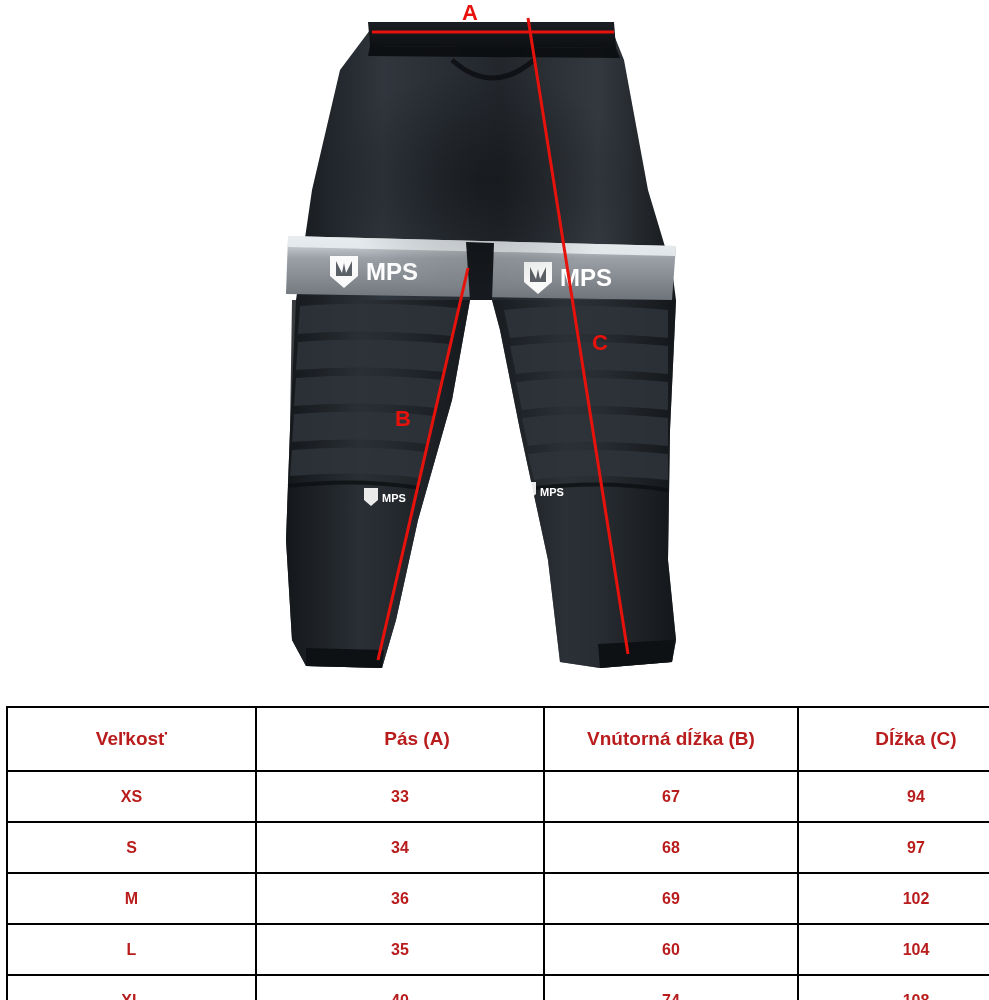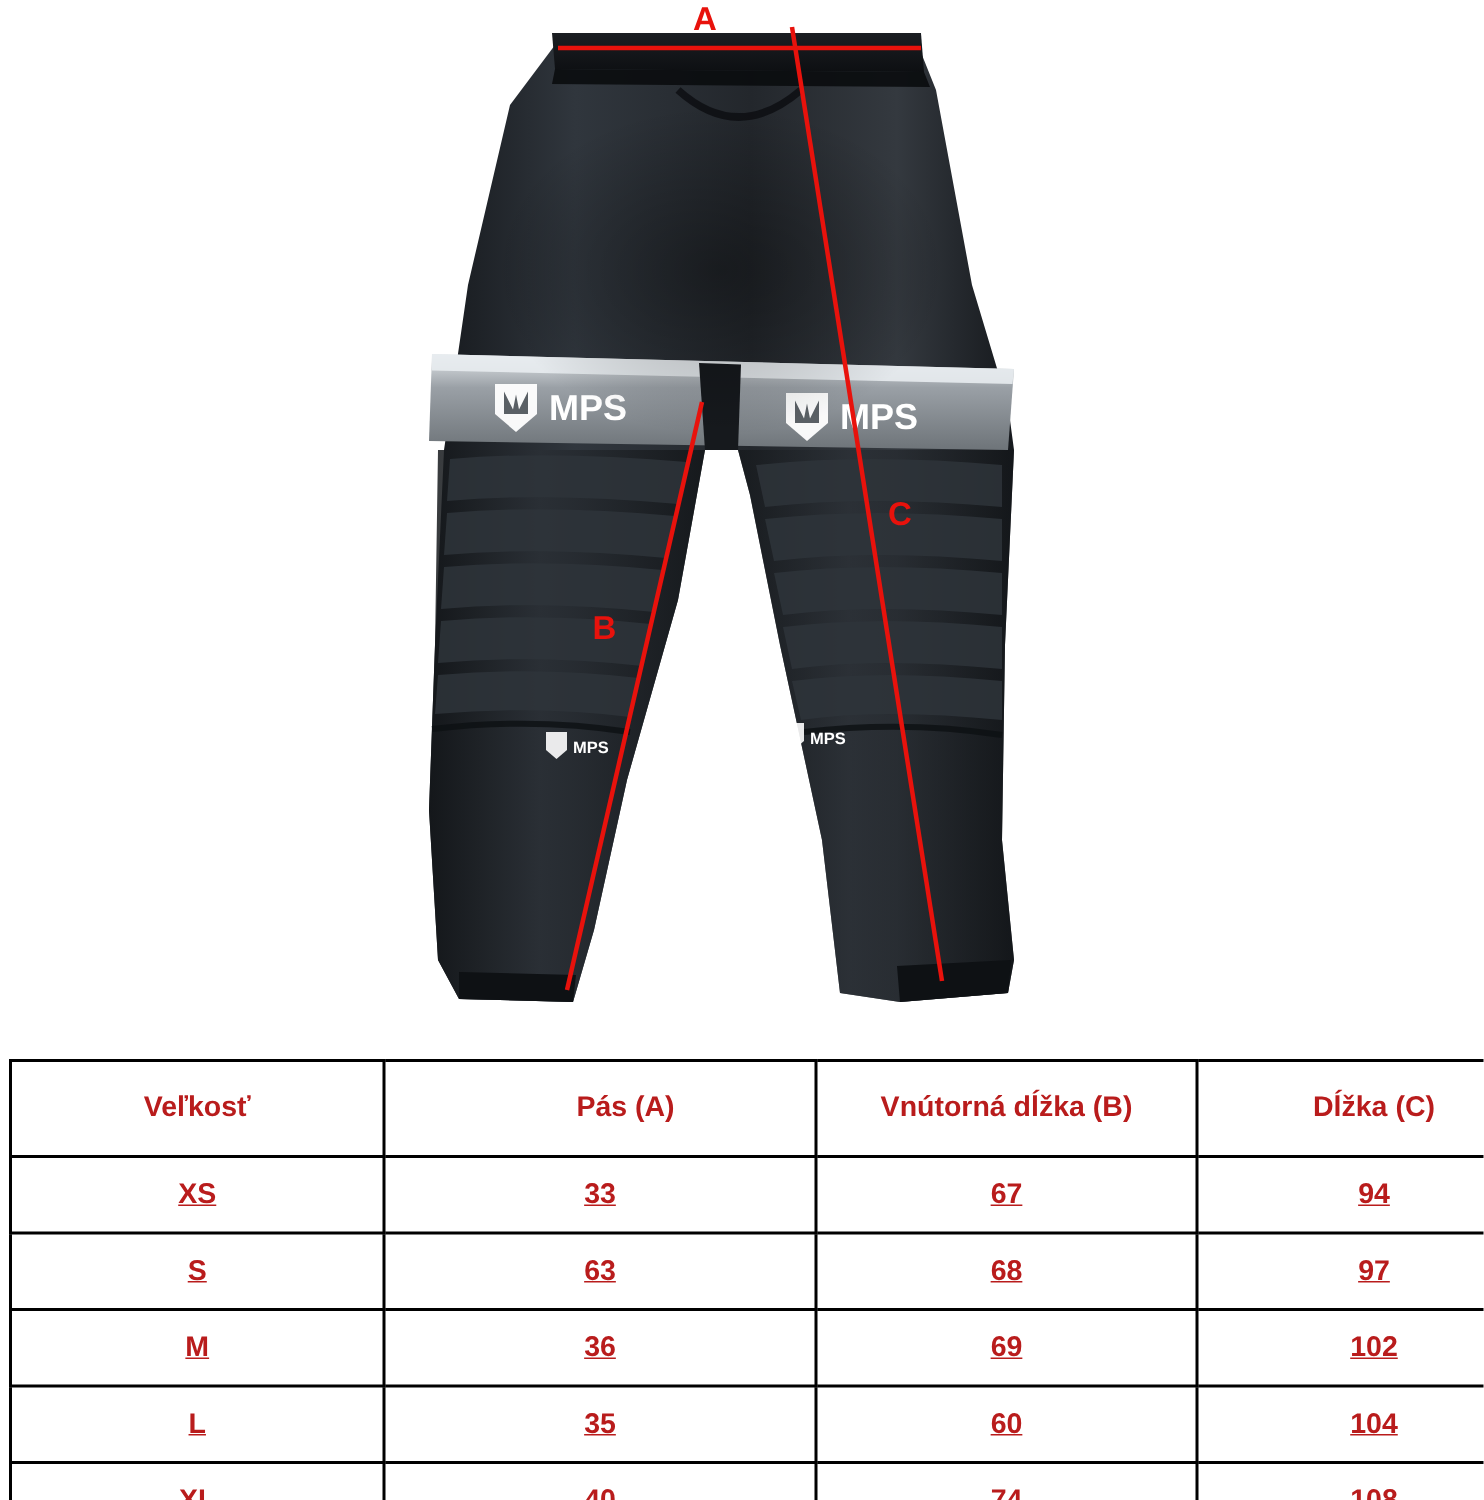--- a/index.html
+++ b/index.html
@@ -63,23 +63,22 @@
     font-family: "Liberation Sans", sans-serif;
     color: #b91c1c;
   }
   .size-table th {
     height: 60px;
     font-size: 19px;
     font-weight: bold;
   }
   .size-table td {
     height: 47px;
-    font-size: 19px;
+    font-size: 16px;
     font-weight: bold;
-    text-decoration: underline;
   }
   .col-size { width: 245px; }
   .col-a { width: 250px; padding-left: 35px; }
   .col-b { width: 250px; margin-left: 42px; }
   .col-c { width: 232px; }
 </style>
 </head>
 <body>
 
 <div class="page">
@@ -200,21 +199,21 @@
     </thead>
     <tbody>
       <tr>
         <td>XS</td>
         <td>33</td>
         <td>67</td>
         <td>94</td>
       </tr>
       <tr>
         <td>S</td>
-        <td>63</td>
+        <td>34</td>
         <td>68</td>
         <td>97</td>
       </tr>
       <tr>
         <td>M</td>
         <td>36</td>
         <td>69</td>
         <td>102</td>
       </tr>
       <tr>

